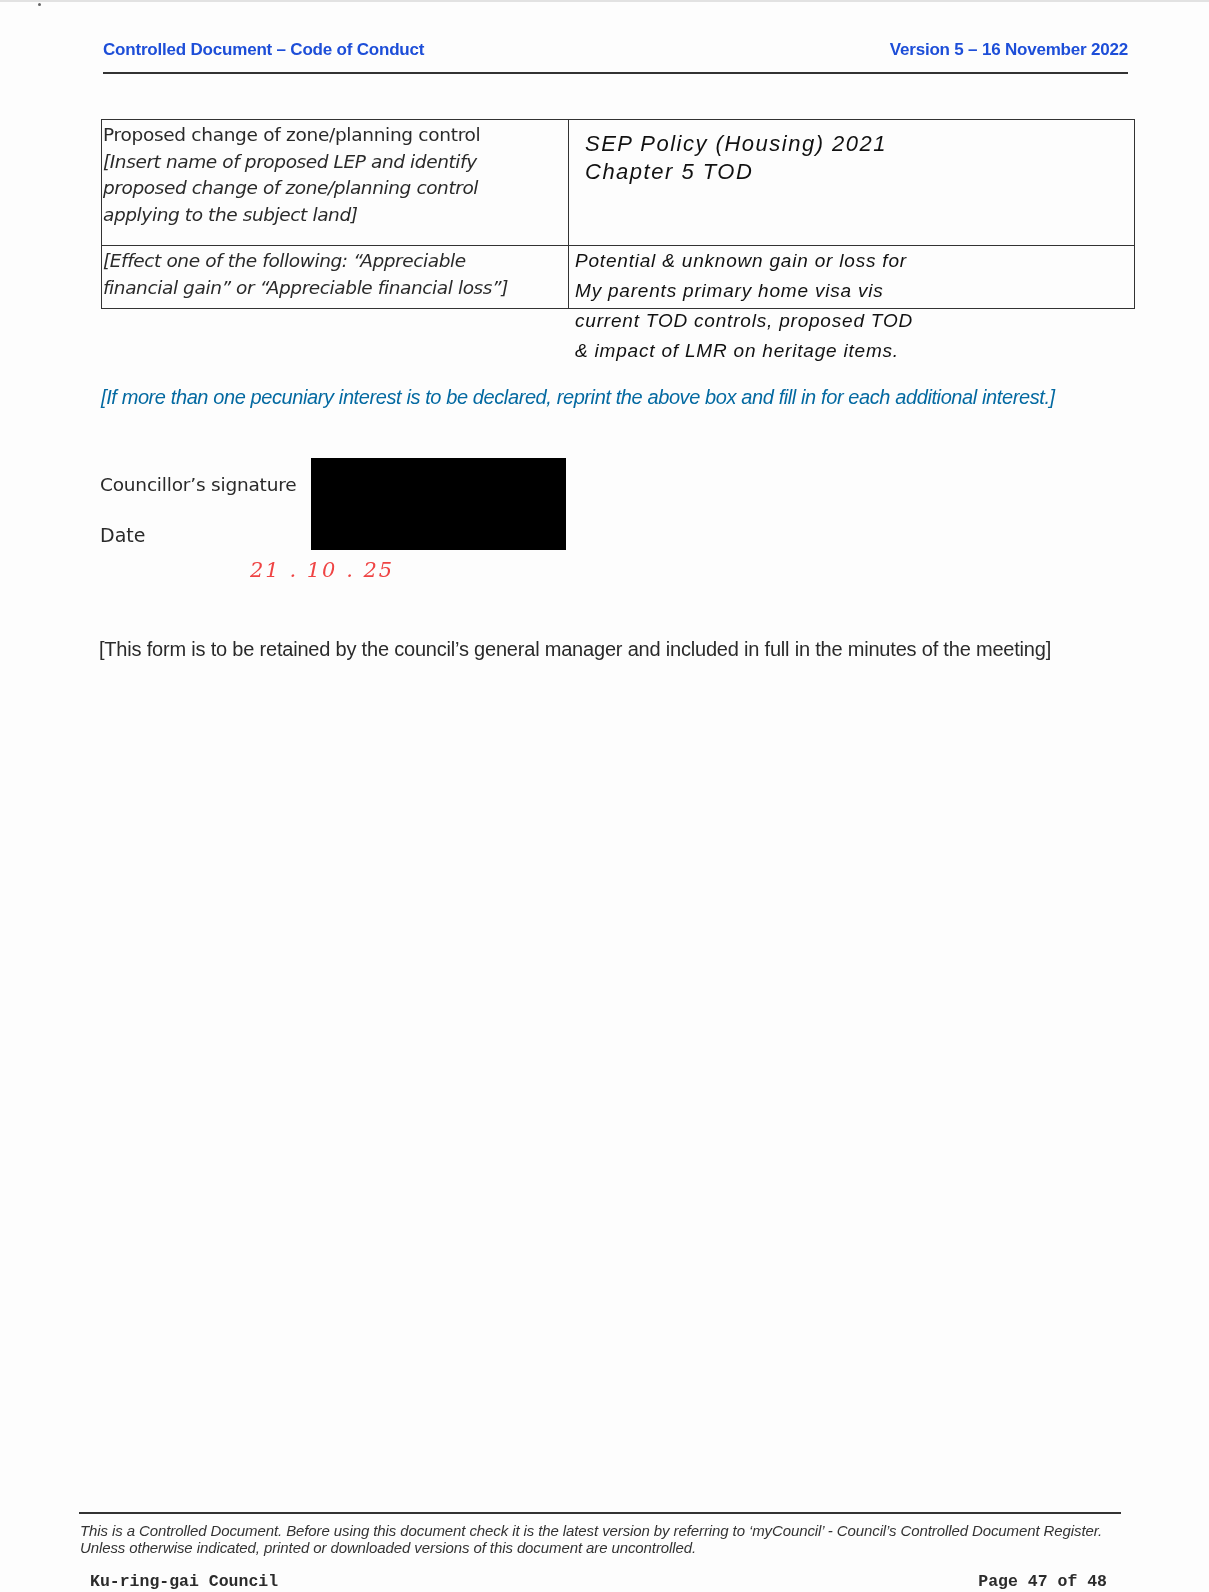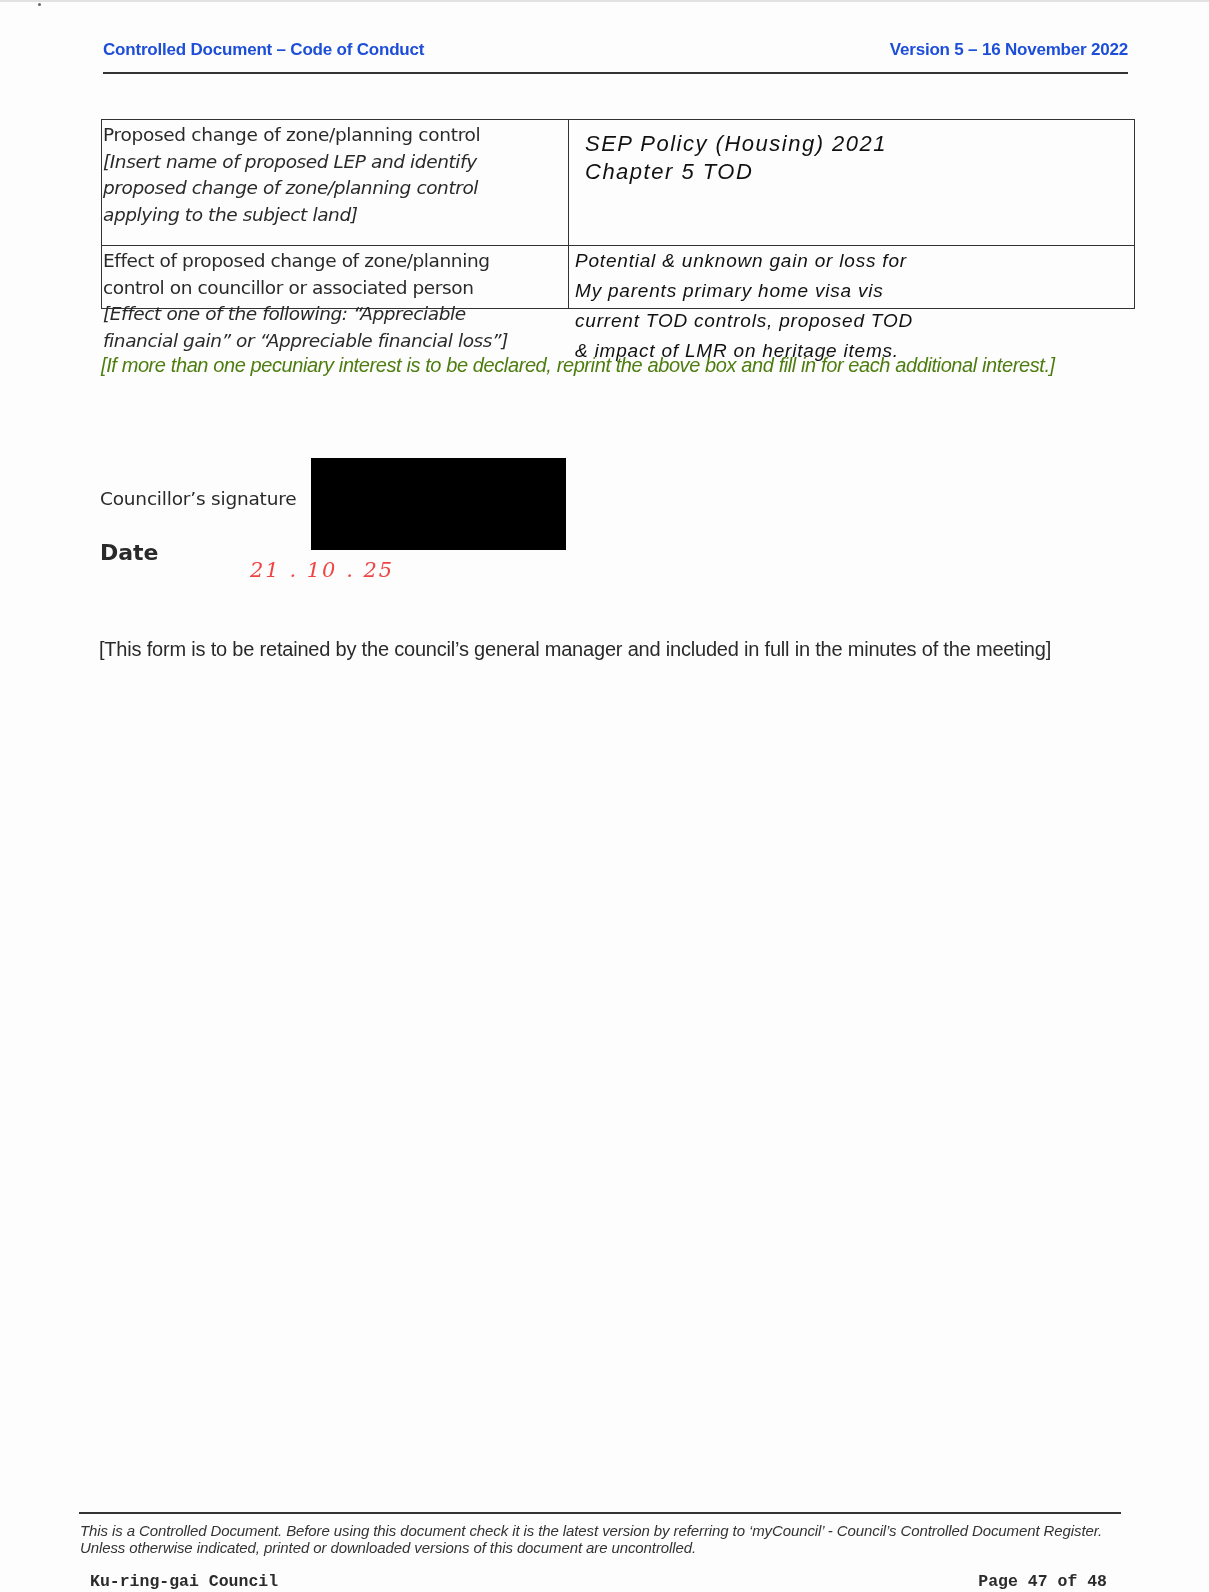--- a/index.html
+++ b/index.html
@@ -35,33 +35,33 @@
   .cell-label .lbl { display: block; white-space: nowrap; letter-spacing: -0.3px; }
   .cell-label .hint { display: block; font-style: italic; white-space: pre-line; letter-spacing: -0.4px; }
   .cell-value {
     position: absolute; left: 468px; right: 0; top: 0; bottom: 0;
     font-family: Liberation Sans, sans-serif; font-style: italic; color: #111;
   }
   .hw-1 { position: absolute; left: 15px; top: 10px; font-size: 22px; line-height: 28px; letter-spacing: 1.5px; white-space: pre-line; }
   .hw-2 { position: absolute; left: 5px; top: 0px; font-size: 19px; line-height: 30px; letter-spacing: 0.8px; white-space: pre-line; }
 
   .note {
-    position: absolute; left: 101px; top: 352px; width: 1030px;
+    position: absolute; left: 101px; top: 384px; width: 1030px;
     font-family: "Liberation Sans", sans-serif; font-style: italic; font-size: 20px; line-height: 26px;
-    color: #4d7c0f; letter-spacing: -0.4px;
+    color: #0369a1; letter-spacing: -0.4px;
   }
 
   .sig-label {
-    position: absolute; left: 100px; top: 488px;
+    position: absolute; left: 100px; top: 474px;
     font-family: "DejaVu Sans", sans-serif; font-size: 18.5px; color: #2a2a2a; letter-spacing: -0.2px;
   }
   .redaction { position: absolute; left: 311px; top: 458px; width: 255px; height: 92px; background: #000; }
   .date-label {
-    position: absolute; left: 100px; top: 540px;
-    font-family: "DejaVu Sans", sans-serif; font-size: 22px; color: #2a2a2a; font-weight: bold;
+    position: absolute; left: 100px; top: 524px;
+    font-family: "DejaVu Sans", sans-serif; font-size: 19px; color: #2a2a2a;
   }
   .date-value {
     position: absolute; left: 250px; top: 558px;
     font-family: "DejaVu Serif", serif; font-style: italic; font-size: 21px; letter-spacing: 2px; color: #ef4444;
   }
 
   .retain-note {
     position: absolute; left: 99px; top: 636px; width: 1030px;
     font-family: "Liberation Sans", sans-serif; font-size: 20px; line-height: 27px; color: #2a2a2a; letter-spacing: -0.2px;
   }
@@ -100,22 +100,20 @@
 proposed change of zone/planning control
 applying to the subject land]</span>
     </div>
     <div class="cell-value">
       <div class="hw-1">SEP Policy (Housing) 2021
  Chapter 5 TOD</div>
     </div>
   </div>
   <div class="row row-2">
     <div class="cell-label">
-      <span class="hint" style="font-style:normal">Effect of proposed change of zone/planning
-control on councillor or associated person</span>
       <span class="hint">[Effect one of the following: “Appreciable
 financial gain” or “Appreciable financial loss”]</span>
     </div>
     <div class="cell-value">
       <div class="hw-2">Potential &amp; unknown gain or loss for
 My parents primary home visa vis
 current TOD controls, proposed TOD
 &amp; impact of LMR on heritage items.</div>
     </div>
   </div>

